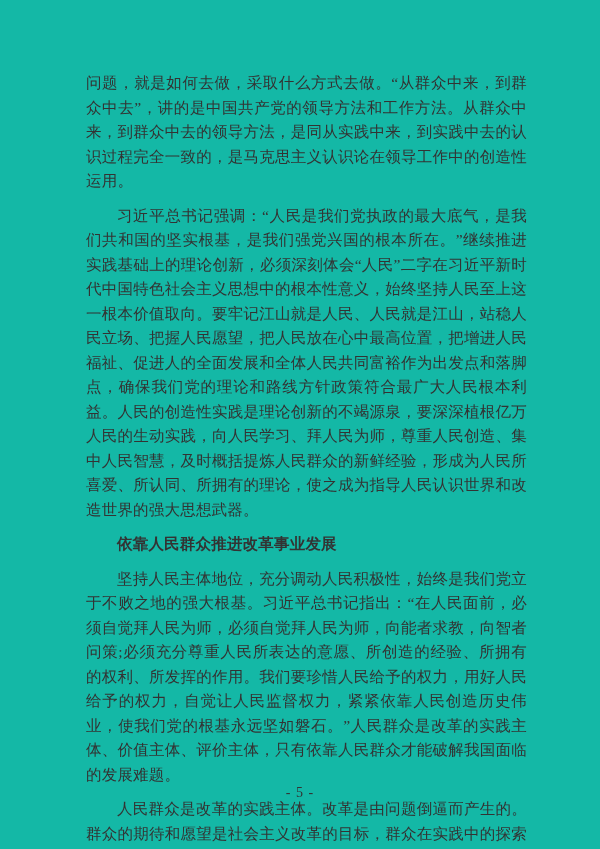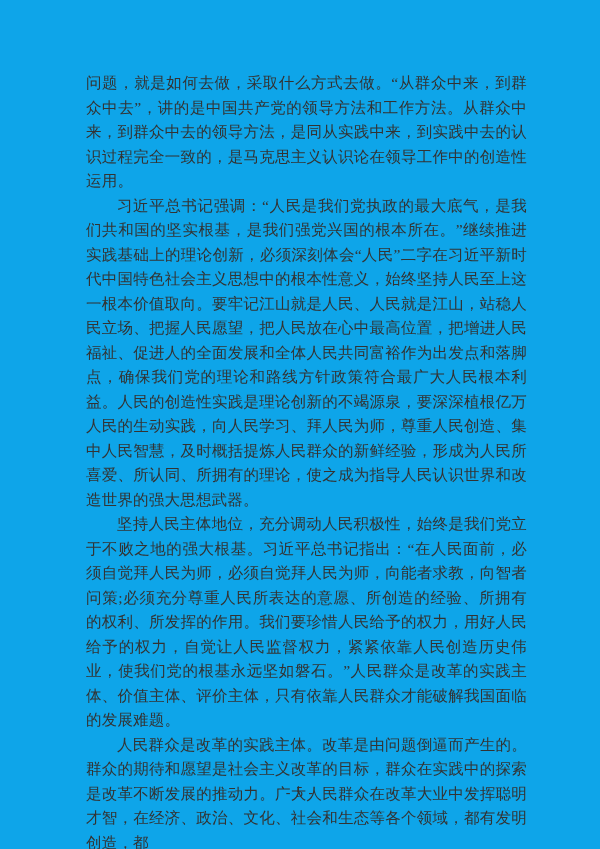--- a/index.html
+++ b/index.html
@@ -3,41 +3,42 @@
 <meta charset="utf-8">
 <style>
   html, body {
     margin: 0;
     padding: 0;
   }
   .page {
     position: relative;
     width: 600px;
     height: 849px;
-    background: #0ea5e9;
+    background: #14b8a6;
     overflow: hidden;
     font-family: "Liberation Serif", "DejaVu Serif", serif;
   }
   .content {
     position: absolute;
     left: 86px;
     top: 71px;
     width: 441px;
   }
   .para {
     margin: 0;
     font-size: 15.5px;
     line-height: 24.5px;
     color: #333333;
     text-align: justify;
     text-justify: inter-character;
     letter-spacing: 0.2px;
   }
   .indent {
     text-indent: 2em;
+    margin-top: 10px;
   }
   .heading {
     font-weight: bold;
   }
   .footer {
     position: absolute;
     top: 785px;
     left: 0;
     width: 100%;
     text-align: center;
@@ -46,17 +47,18 @@
     letter-spacing: 1px;
   }
 </style>
 </head>
 <body>
 
 <div class="page">
   <div class="content">
     <p class="para">问题，就是如何去做，采取什么方式去做。“从群众中来，到群众中去”，讲的是中国共产党的领导方法和工作方法。从群众中来，到群众中去的领导方法，是同从实践中来，到实践中去的认识过程完全一致的，是马克思主义认识论在领导工作中的创造性运用。</p>
     <p class="para indent">习近平总书记强调：“人民是我们党执政的最大底气，是我们共和国的坚实根基，是我们强党兴国的根本所在。”继续推进实践基础上的理论创新，必须深刻体会“人民”二字在习近平新时代中国特色社会主义思想中的根本性意义，始终坚持人民至上这一根本价值取向。要牢记江山就是人民、人民就是江山，站稳人民立场、把握人民愿望，把人民放在心中最高位置，把增进人民福祉、促进人的全面发展和全体人民共同富裕作为出发点和落脚点，确保我们党的理论和路线方针政策符合最广大人民根本利益。人民的创造性实践是理论创新的不竭源泉，要深深植根亿万人民的生动实践，向人民学习、拜人民为师，尊重人民创造、集中人民智慧，及时概括提炼人民群众的新鲜经验，形成为人民所喜爱、所认同、所拥有的理论，使之成为指导人民认识世界和改造世界的强大思想武器。</p>
+    <p class="para indent heading">依靠人民群众推进改革事业发展</p>
     <p class="para indent">坚持人民主体地位，充分调动人民积极性，始终是我们党立于不败之地的强大根基。习近平总书记指出：“在人民面前，必须自觉拜人民为师，必须自觉拜人民为师，向能者求教，向智者问策;必须充分尊重人民所表达的意愿、所创造的经验、所拥有的权利、所发挥的作用。我们要珍惜人民给予的权力，用好人民给予的权力，自觉让人民监督权力，紧紧依靠人民创造历史伟业，使我们党的根基永远坚如磐石。”人民群众是改革的实践主体、价值主体、评价主体，只有依靠人民群众才能破解我国面临的发展难题。</p>
     <p class="para indent">人民群众是改革的实践主体。改革是由问题倒逼而产生的。群众的期待和愿望是社会主义改革的目标，群众在实践中的探索是改革不断发展的推动力。广大人民群众在改革大业中发挥聪明才智，在经济、政治、文化、社会和生态等各个领域，都有发明创造，都</p>
   </div>
   <div class="footer">- 5 -</div>
 </div>
 
 </body></html>

